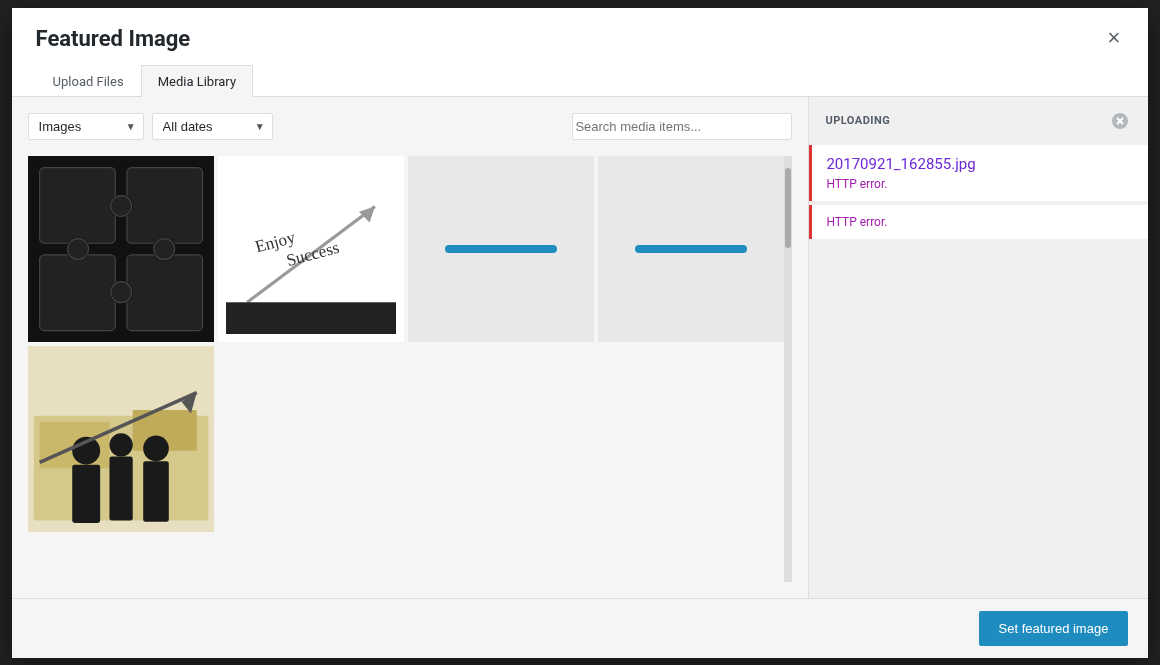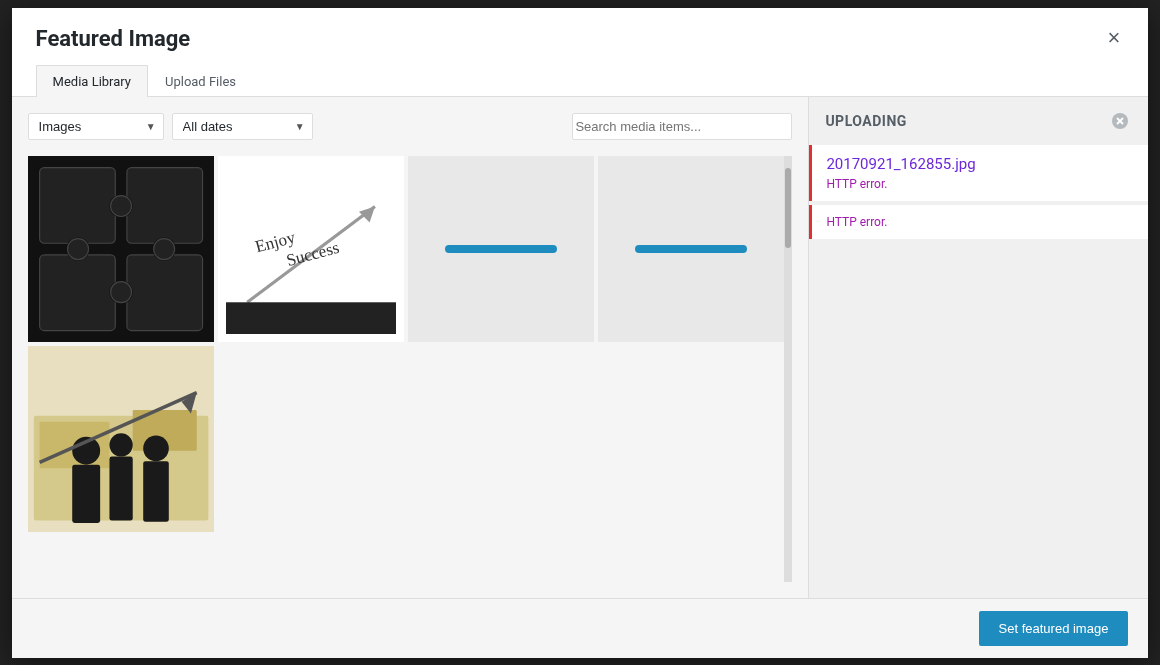--- a/index.html
+++ b/index.html
@@ -113,21 +113,21 @@
       position: relative;
       display: inline-flex;
       align-items: center;
     }
 
     .toolbar select {
       appearance: none;
       -webkit-appearance: none;
       background: #fff;
       border: 1px solid #ddd;
-      padding: 5px 32px 5px 10px;
+      padding: 5px 12px 5px 10px;
       font-size: 13px;
       color: #23282d;
       cursor: pointer;
       border-radius: 2px;
     }
 
     .select-arrow {
       position: absolute;
       right: 8px;
       pointer-events: none;
@@ -203,21 +203,21 @@
       display: flex;
       flex-direction: column;
       padding: 0;
     }
 
     .uploading-header {
       display: flex;
       align-items: center;
       justify-content: space-between;
       padding: 12px 16px;
-      font-size: 14px;
+      font-size: 11px;
       font-weight: 700;
       color: #555d66;
       letter-spacing: 0.5px;
       text-transform: uppercase;
     }
 
     .uploading-close {
       background: none;
       border: none;
       cursor: pointer;
@@ -322,22 +322,22 @@
 
 <div class="modal-overlay">
   <div class="modal">
 
     <div class="modal-header">
       <div class="modal-title-row">
         <h1 class="modal-title">Featured Image</h1>
         <button class="modal-close">×</button>
       </div>
       <div class="modal-tabs">
+        <div class="tab">Upload Files</div>
         <div class="tab active">Media Library</div>
-        <div class="tab">Upload Files</div>
       </div>
     </div>
 
     <div class="modal-body">
 
       <div class="media-main">
 
         <div class="toolbar">
           <div class="select-wrap">
             <select>

